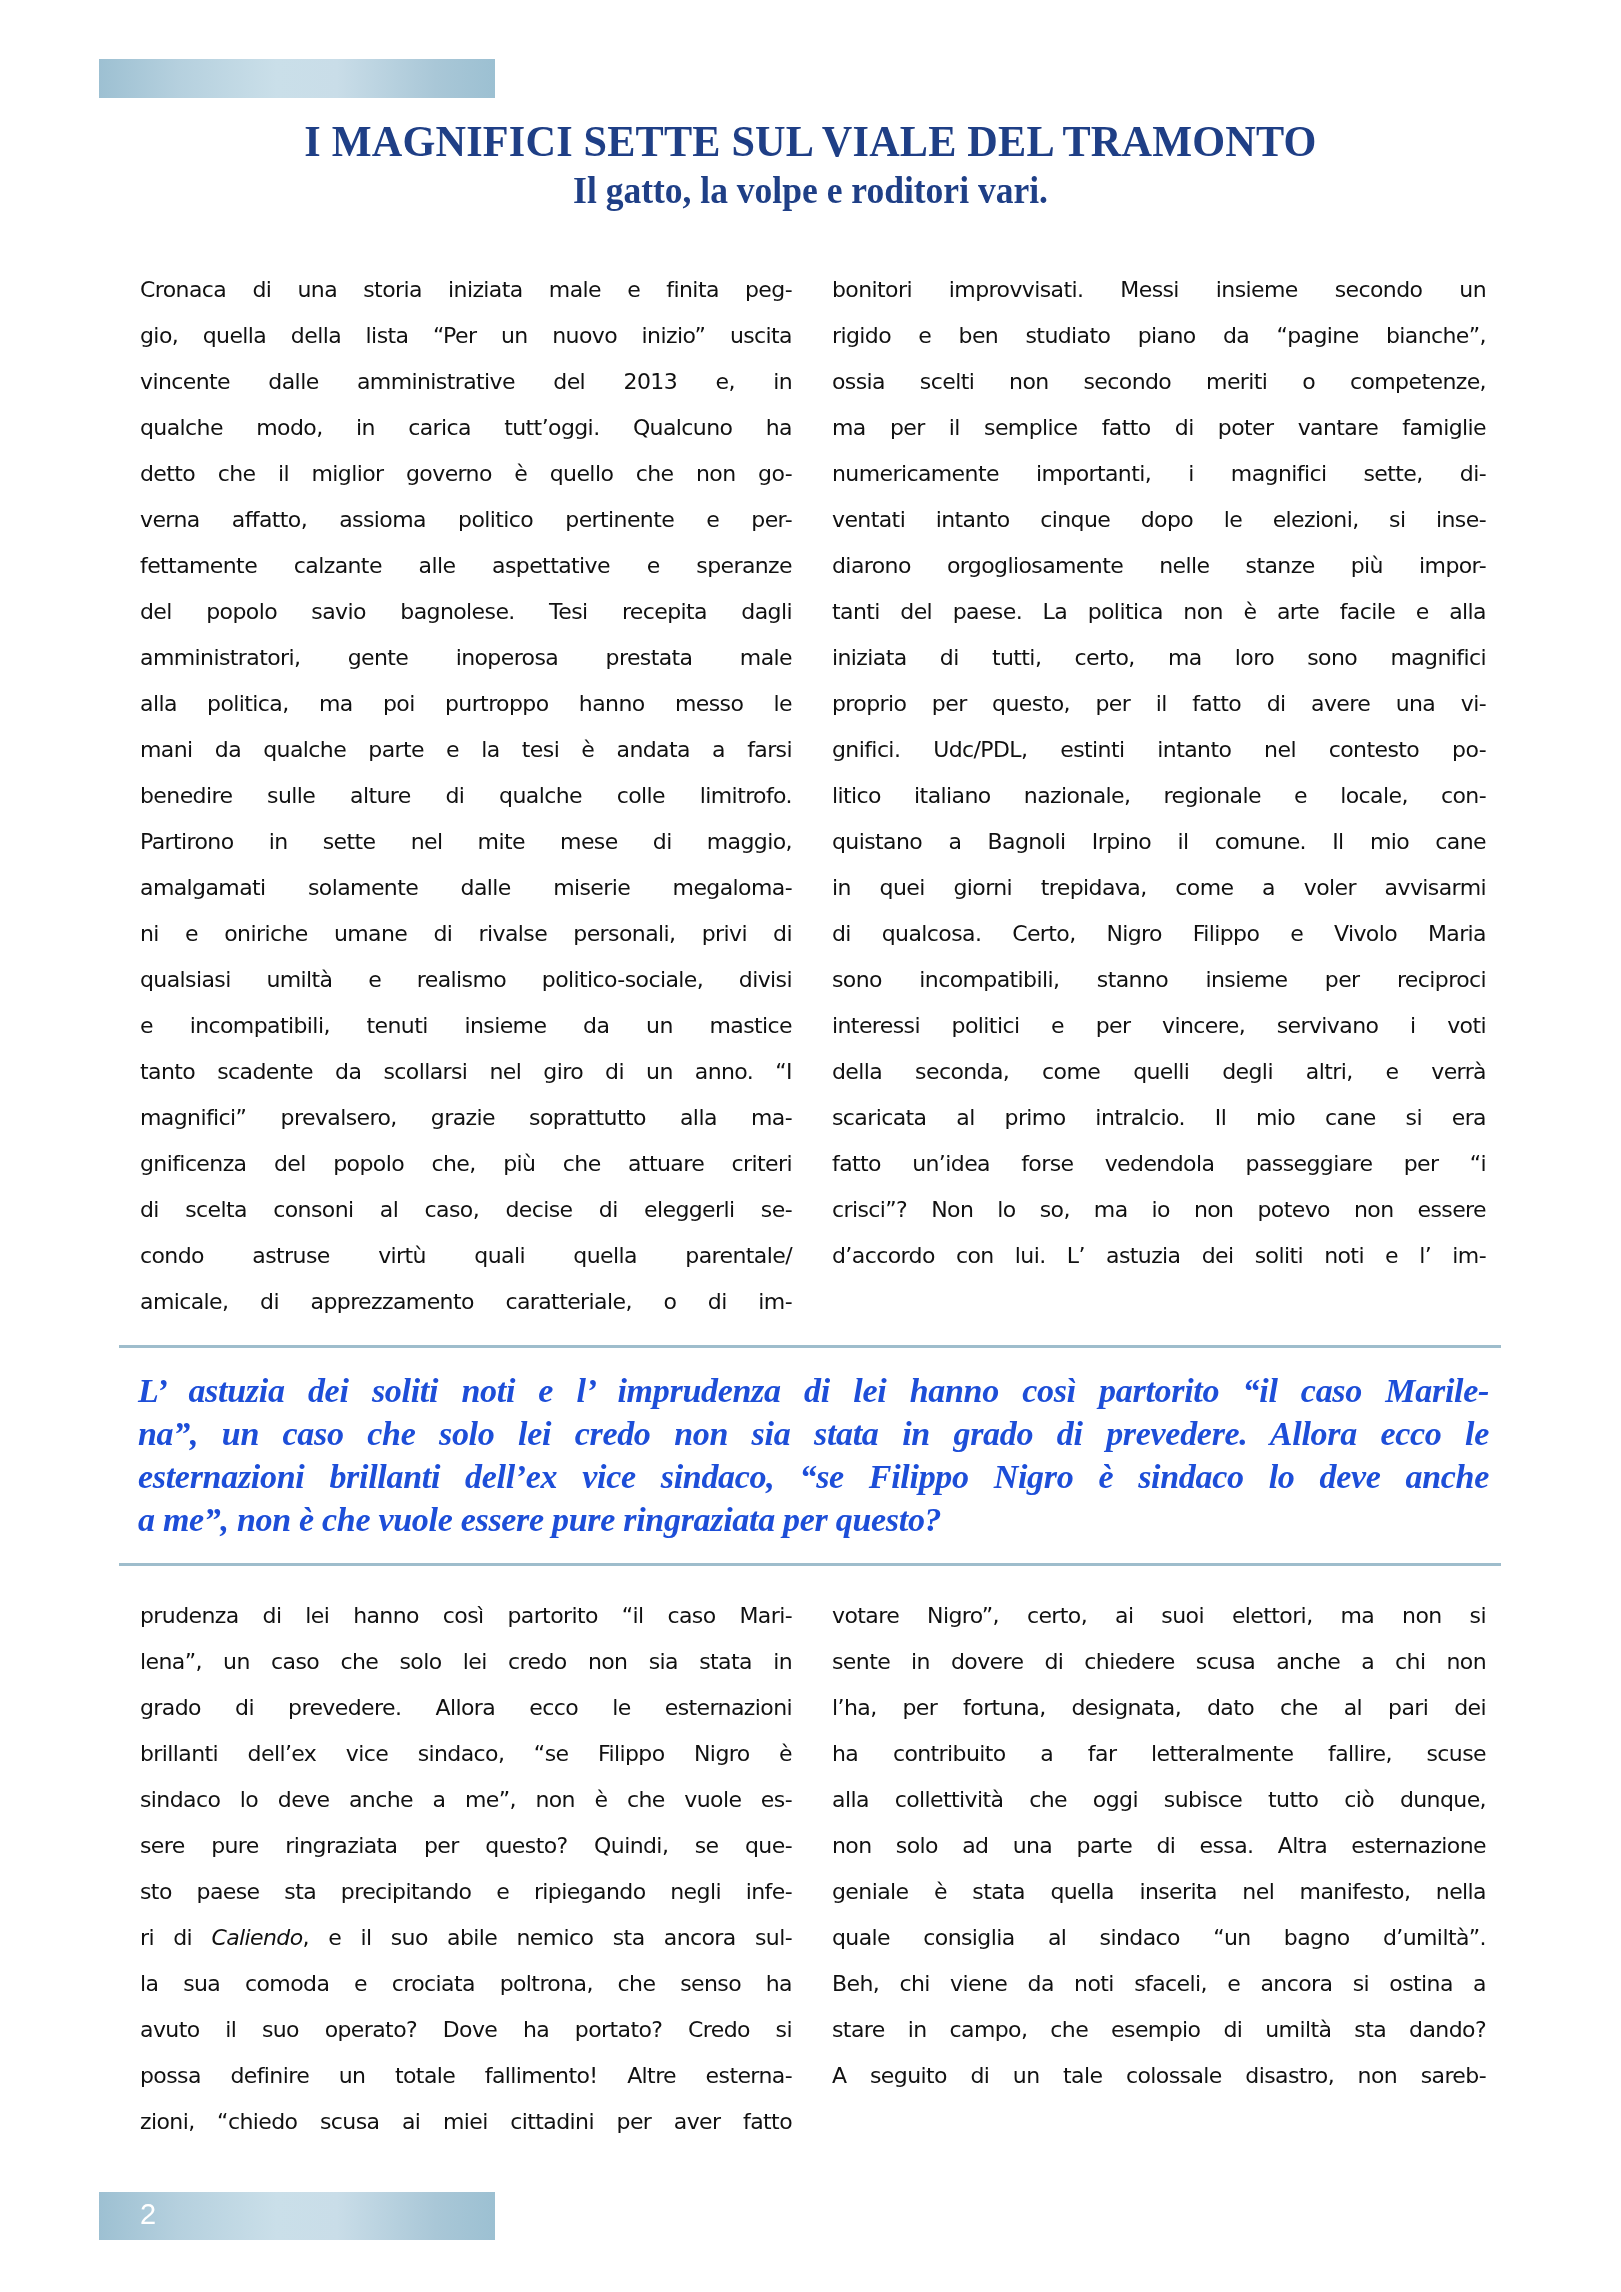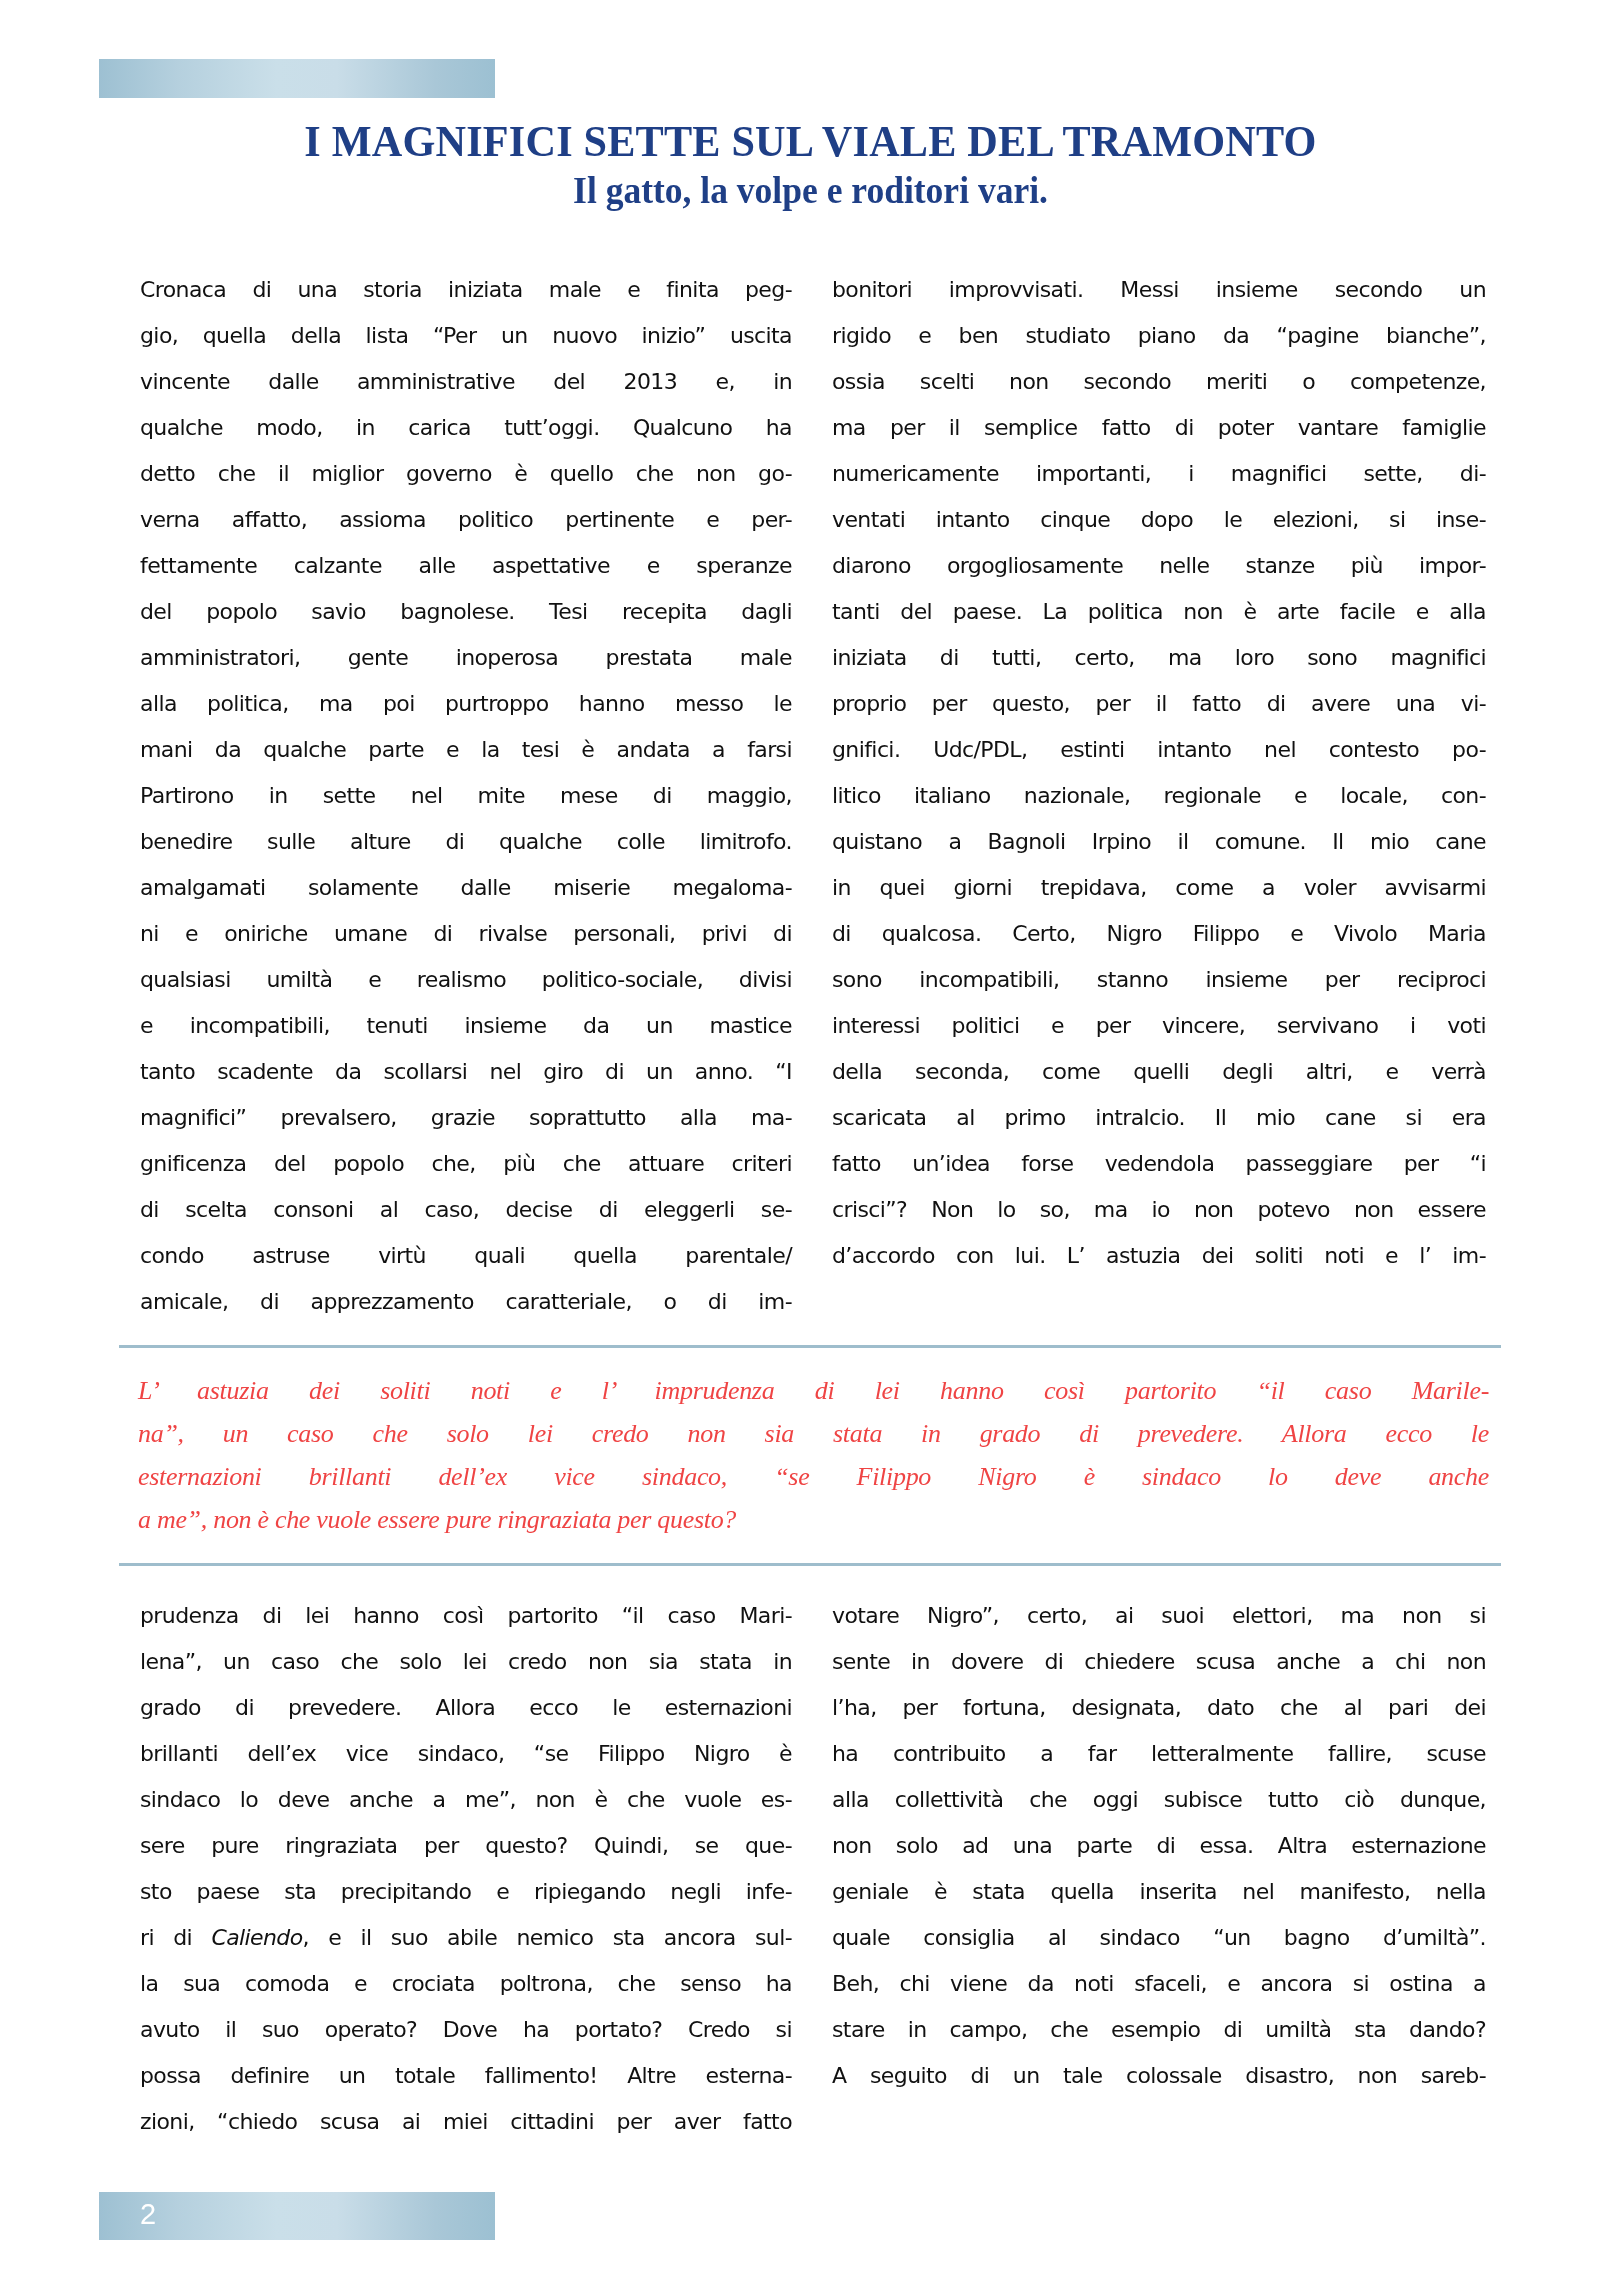--- a/index.html
+++ b/index.html
@@ -32,22 +32,22 @@
   }
   #col-top-left { left: 140px; top: 267px; width: 652px; }
   #col-top-right { left: 832px; top: 267px; width: 654px; }
   #col-bot-left { left: 140px; top: 1593px; width: 652px; }
   #col-bot-right { left: 832px; top: 1593px; width: 654px; }
   .divider { position: absolute; left: 119px; width: 1382px; height: 2.9px; background: #9ebdcc; }
   #divider-top { top: 1345px; }
   #divider-bottom { top: 1563px; }
   #pullquote {
     position: absolute; left: 138px; top: 1369px; width: 1351px;
-    font-family: "Liberation Serif", serif; font-style: italic; font-weight: normal;
-    font-size: 26px; color: #ef4444;
+    font-family: "Liberation Serif", serif; font-style: italic; font-weight: bold;
+    font-size: 34px; color: #1d4ed8;
   }
   #pullquote .pq-line {
     height: 43px; line-height: 43px;
     text-align: justify; text-align-last: justify; white-space: nowrap;
     letter-spacing: -0.3px;
   }
   #pullquote .pq-line.last { text-align-last: left; }
   em.it { font-style: italic; }
 </style>
 </head>
@@ -63,22 +63,22 @@
   <div class="line">gio, quella della lista “Per un nuovo inizio” uscita</div>
   <div class="line">vincente dalle amministrative del 2013 e, in</div>
   <div class="line">qualche modo, in carica tutt’oggi. Qualcuno ha</div>
   <div class="line">detto che il miglior governo è quello che non go-</div>
   <div class="line">verna affatto, assioma politico pertinente e per-</div>
   <div class="line">fettamente calzante alle aspettative e speranze</div>
   <div class="line">del popolo savio bagnolese. Tesi recepita dagli</div>
   <div class="line">amministratori, gente inoperosa prestata male</div>
   <div class="line">alla politica, ma poi purtroppo hanno messo le</div>
   <div class="line">mani da qualche parte e la tesi è andata a farsi</div>
+  <div class="line">benedire sulle alture di qualche colle limitrofo.</div>
   <div class="line">Partirono in sette nel mite mese di maggio,</div>
-  <div class="line">benedire sulle alture di qualche colle limitrofo.</div>
   <div class="line">amalgamati solamente dalle miserie megaloma-</div>
   <div class="line">ni e oniriche umane di rivalse personali, privi di</div>
   <div class="line">qualsiasi umiltà e realismo politico-sociale, divisi</div>
   <div class="line">e incompatibili, tenuti insieme da un mastice</div>
   <div class="line">tanto scadente da scollarsi nel giro di un anno. “I</div>
   <div class="line">magnifici” prevalsero, grazie soprattutto alla ma-</div>
   <div class="line">gnificenza del popolo che, più che attuare criteri</div>
   <div class="line">di scelta consoni al caso, decise di eleggerli se-</div>
   <div class="line">condo astruse virtù quali quella parentale/</div>
   <div class="line">amicale, di apprezzamento caratteriale, o di im-</div>

